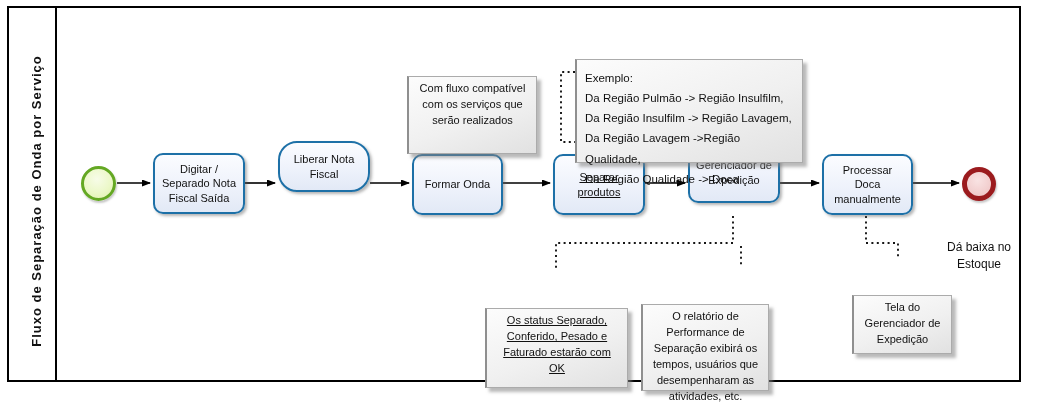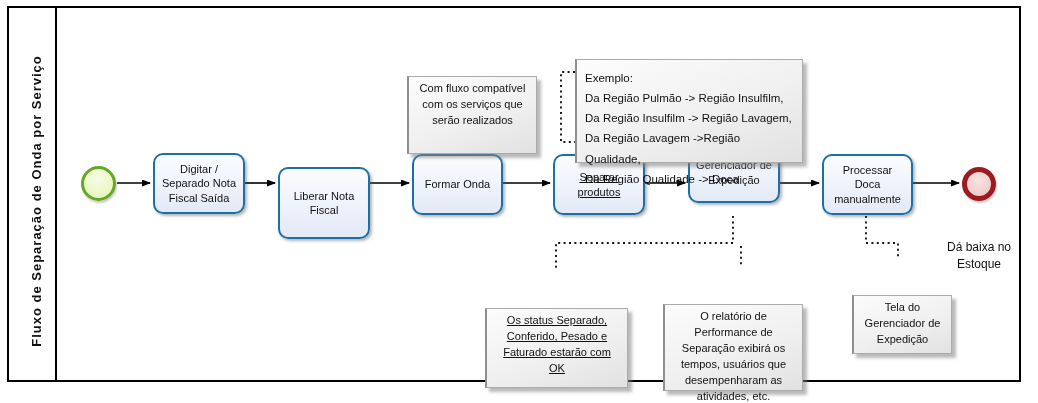--- a/index.html
+++ b/index.html
@@ -93,21 +93,21 @@
     </g>
   </svg>
 
   <div class="event start"></div>
   <div class="event end"></div>
   <div class="end-label">Dá baixa no Estoque</div>
 
   <div class="task" style="left:153px;top:153px;width:92px;height:61px;">
     <span>Digitar / Separado Nota Fiscal Saída</span>
   </div>
-  <div class="task" style="left:278px;top:167px;width:92px;height:72px;">
+  <div class="task" style="left:278px;top:141px;width:92px;height:51px;border-radius:19px;">
     <span>Liberar Nota Fiscal</span>
   </div>
   <div class="task" style="left:412px;top:154px;width:91px;height:61px;">
     <span>Formar Onda</span>
   </div>
   <div class="task" style="left:553px;top:154px;width:92px;height:61px;text-decoration:underline;">
     <span>Separar produtos</span>
   </div>
   <div class="task" style="left:688px;top:142px;width:92px;height:61px;">
     <span>Gerenciador de Expedição</span>
@@ -120,20 +120,20 @@
     <span>Com fluxo compatível com os serviços que serão realizados</span>
   </div>
   <div class="note lefted" style="left:575px;top:23px;width:228px;height:104px;font-size:11.5px;"><span>Exemplo:
 Da Região Pulmão -&gt; Região  Insulfilm,
 Da Região Insulfilm -&gt; Região Lavagem,
 Da Região Lavagem -&gt;Região Qualidade,
 Da Região Qualidade -&gt; Doca</span></div>
   <div class="note centered" style="left:485px;top:272px;width:143px;height:80px;text-decoration:underline;">
     <span>Os status Separado, Conferido, Pesado e Faturado estarão com OK</span>
   </div>
-  <div class="note centered" style="left:663px;top:268px;width:140px;height:87px;">
+  <div class="note centered" style="left:641px;top:268px;width:128px;height:87px;">
     <span>O relatório de Performance de Separação exibirá os tempos, usuários que desempenharam as atividades, etc.</span>
   </div>
   <div class="note centered" style="left:852px;top:259px;width:100px;height:59px;">
     <span>Tela do Gerenciador de Expedição</span>
   </div>
 
 </div>
 
 </body></html>

